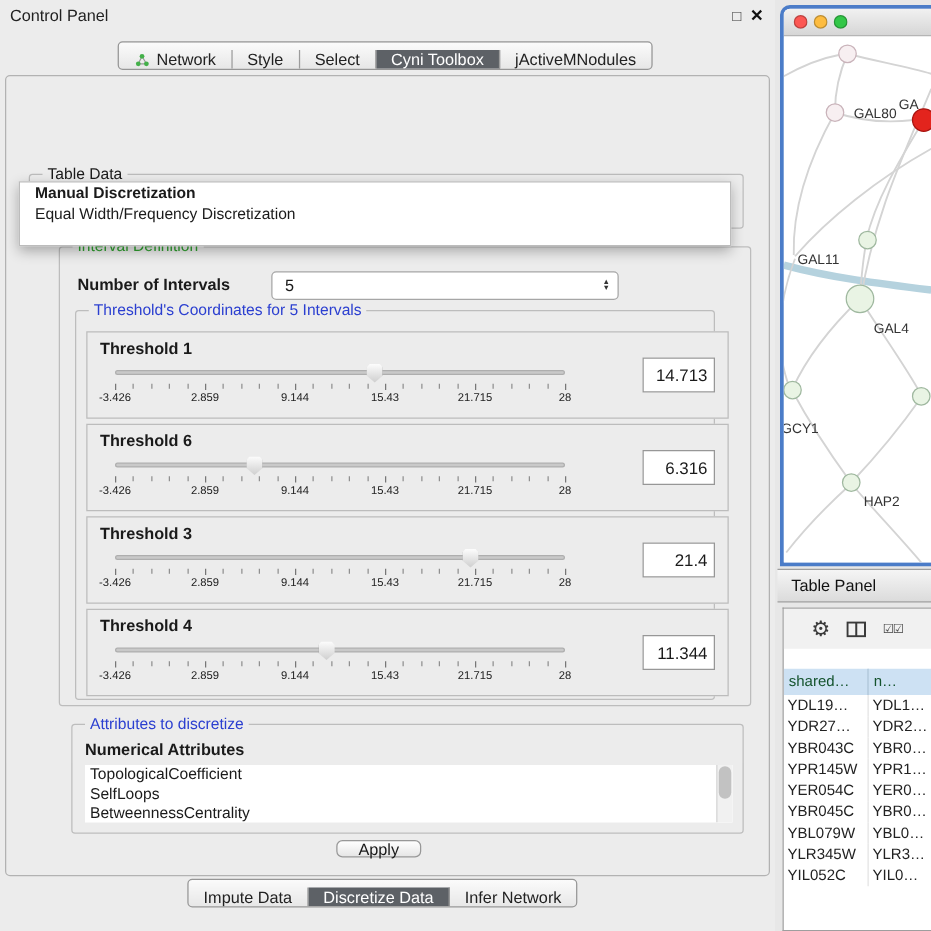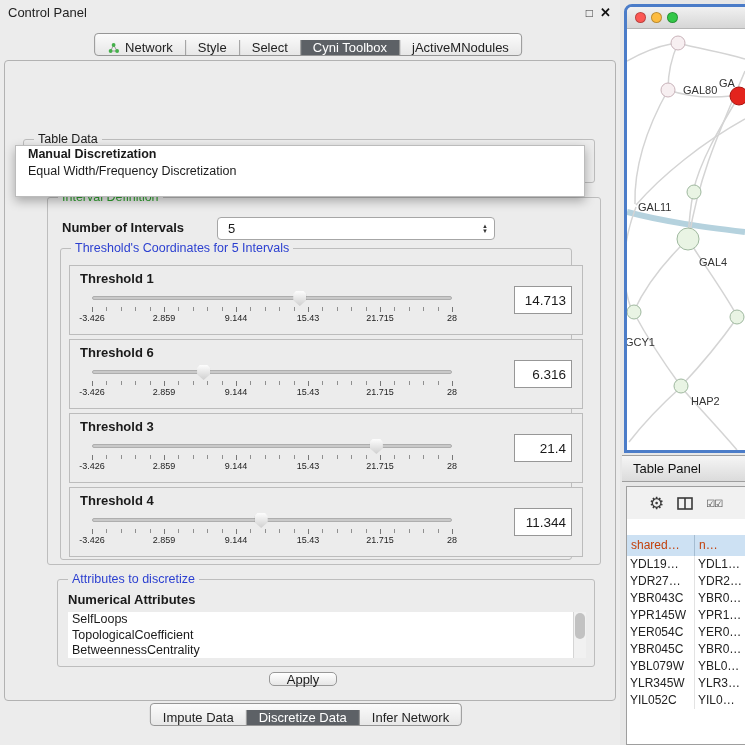--- a/index.html
+++ b/index.html
@@ -89,21 +89,21 @@
 
   #tablepanel-bar{position:absolute;left:622px;top:455px;width:123px;height:27px;
     background:linear-gradient(#f5f5f5,#dbdbdb);border-top:1px solid #9e9e9e;border-bottom:1px solid #9e9e9e;
     font-size:13px;line-height:25px;padding-left:11px;color:#111}
 
   #table-area{position:absolute;left:626px;top:486px;width:119px;height:259px;background:#fff;
     border:1px solid #9e9e9e;border-right:none;overflow:hidden}
   #ttoolbar{height:32px;background:#f1f1f1;display:flex;align-items:center;gap:13px;padding-left:22px}
   #gear-btn{font-size:17px;color:#3a3a3a;line-height:1}
   #checks-btn{font-size:10px;color:#444;letter-spacing:-1px}
-  #theader{display:flex;height:21px;margin-top:16px;font-size:12px;line-height:21px;color:#c2410c}
+  #theader{display:flex;height:21px;margin-top:16px;font-size:12px;line-height:21px;color:#14532d}
   #theader .hc1{width:68px;background:#cde1f3;border-right:1px solid #a5bdd2;padding-left:4px}
   #theader .hc2{flex:1;background:#cde1f3;padding-left:4px}
   .trow{display:flex;height:17px;font-size:12px;line-height:17px;color:#222}
   .trow .c1{width:68px;padding-left:3px;border-right:1px solid #e3e3e3;white-space:nowrap;overflow:hidden}
   .trow .c2{flex:1;padding-left:3px;white-space:nowrap;overflow:hidden}
 </style>
 </head>
 <body>
 
 <div id="control-panel">
@@ -341,22 +341,22 @@
               <div class="vbox">11.344</div>
             </div>
           </div>
       </div>
     </div>
 
     <div id="attrs-group" class="group">
       <span class="gtitle blue">Attributes to discretize</span>
       <span id="attrs-title">Numerical Attributes</span>
       <div id="attrs-list">
-        <div class="item">SelfLoops</div>
-          <div class="item">TopologicalCoefficient</div>
+        <div class="item">TopologicalCoefficient</div>
+          <div class="item">SelfLoops</div>
           <div class="item">BetweennessCentrality</div>
           <div id="attrs-scroll">
           <div id="attrs-thumb"></div>
         </div>
       </div>
     </div>
 
     <div id="apply-btn">Apply</div>
 
     <div id="algo-overlay">

